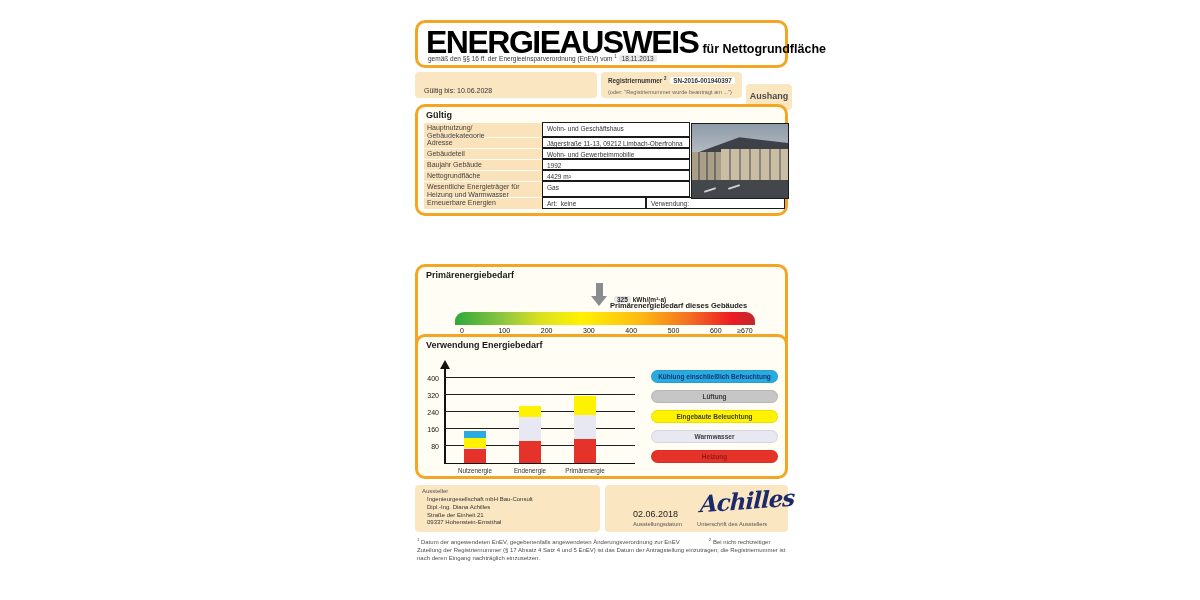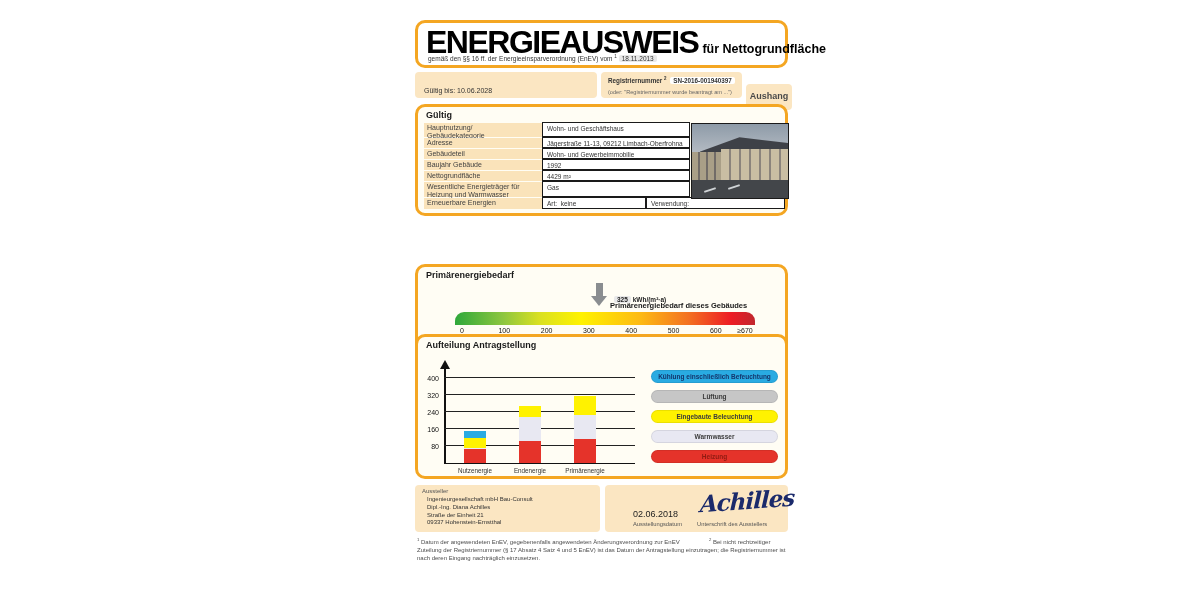--- a/index.html
+++ b/index.html
@@ -215,21 +215,21 @@
       <span>EnEV-Anforderungswert</span><br>
       <span>Neubau (Vergleichswert)</span>
     </div>
     <div class="mk-label right">
       <span>EnEV-Anforderungswert</span><br>
       <span>modernisierter Altbau (Vergleichswert)</span>
     </div>
   </div>
 
   <div class="obox" id="chart-box">
-    <div class="sec-title" style="left:8px;top:3px;">Aufteilung Antragstellung</div>
+    <div class="sec-title" style="left:8px;top:3px;">Verwendung Energiebedarf</div>
     <div class="plot">
       <div class="axis-y"></div>
       <div class="axis-y-head"></div>
       <div class="axis-x"></div>
     <div class="gridline" style="bottom: 17px;"></div>
         <div class="ytick" style="bottom: 13px;">80</div>
         <div class="gridline" style="bottom: 34px;"></div>
         <div class="ytick" style="bottom: 30px;">160</div>
         <div class="gridline" style="bottom: 51px;"></div>
         <div class="ytick" style="bottom: 47px;">240</div>

